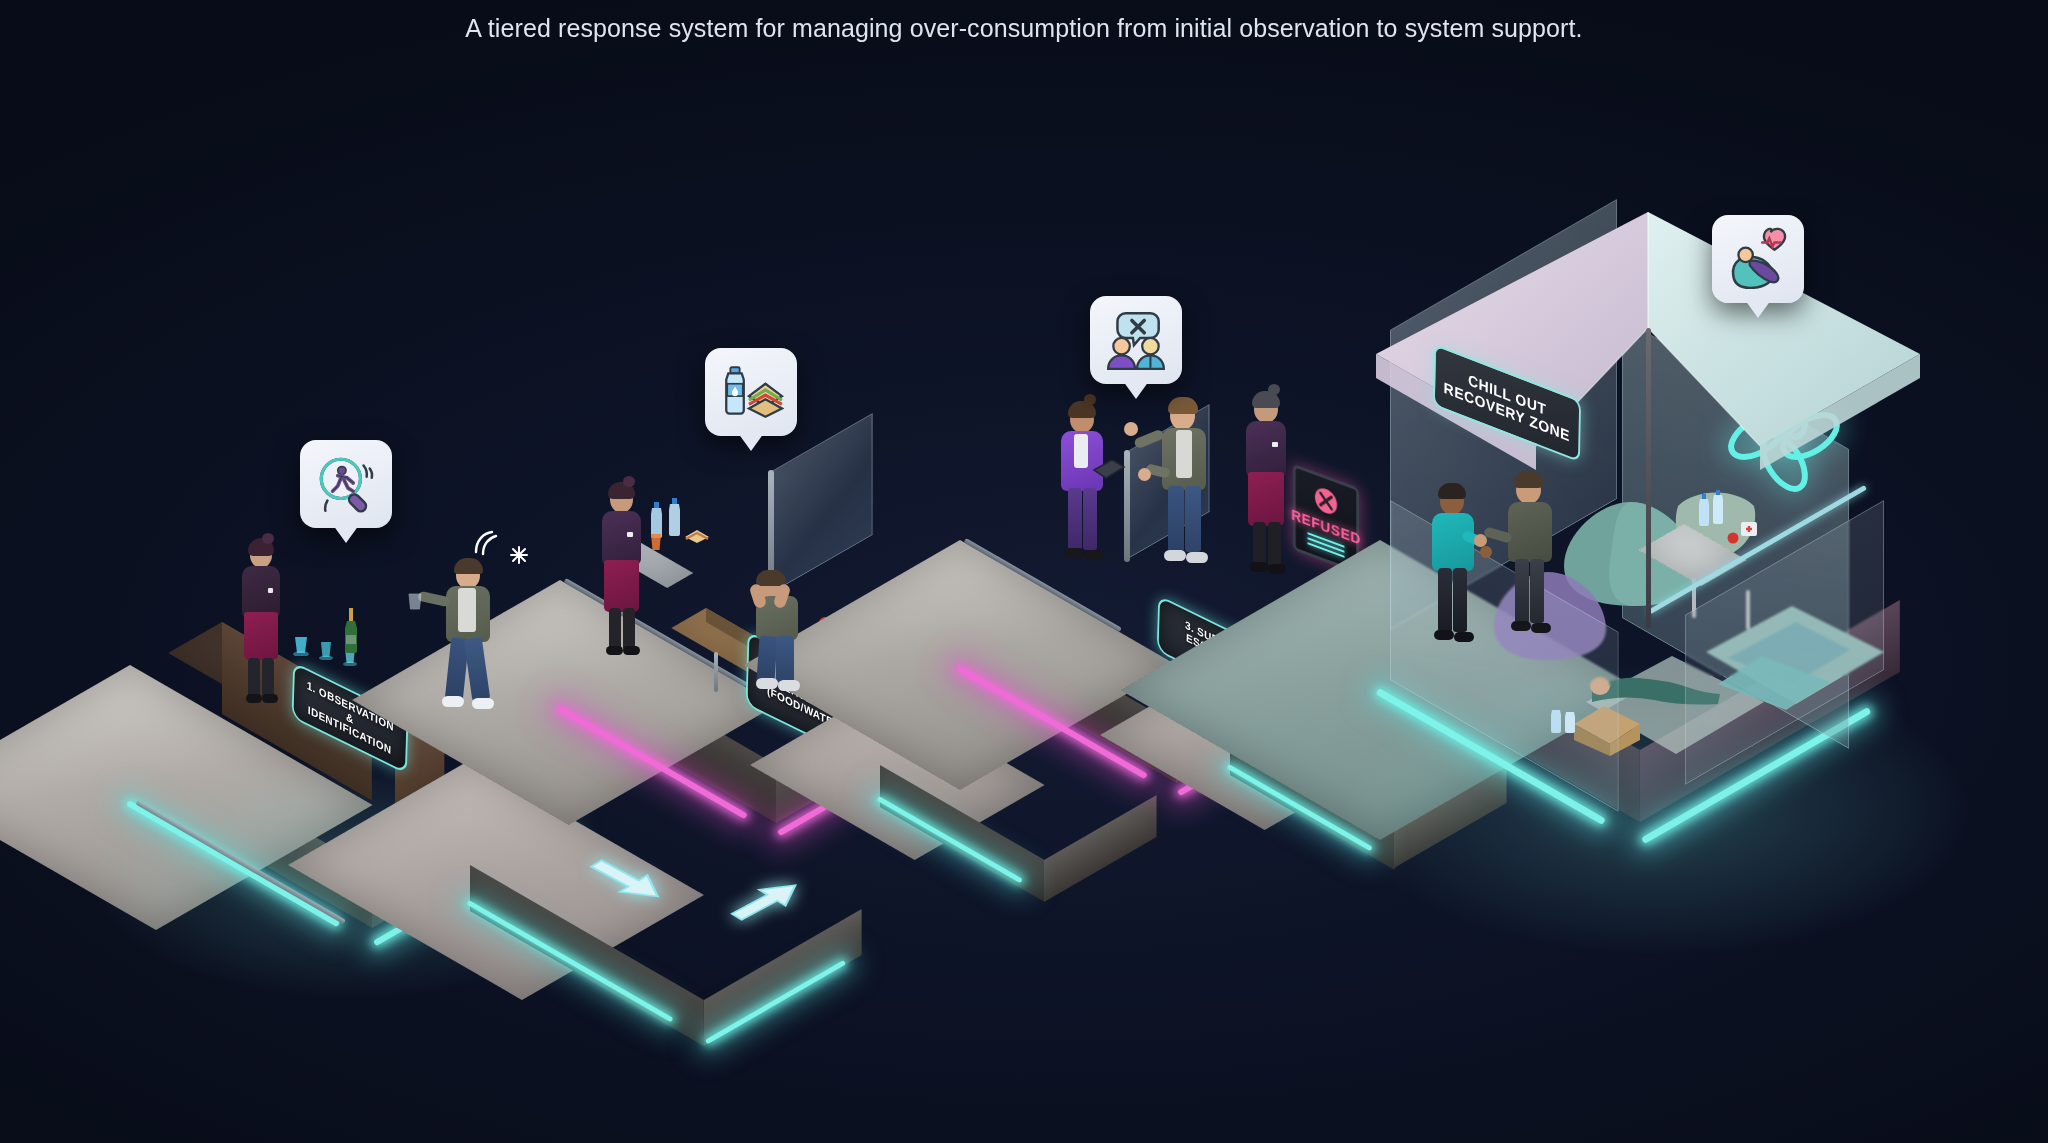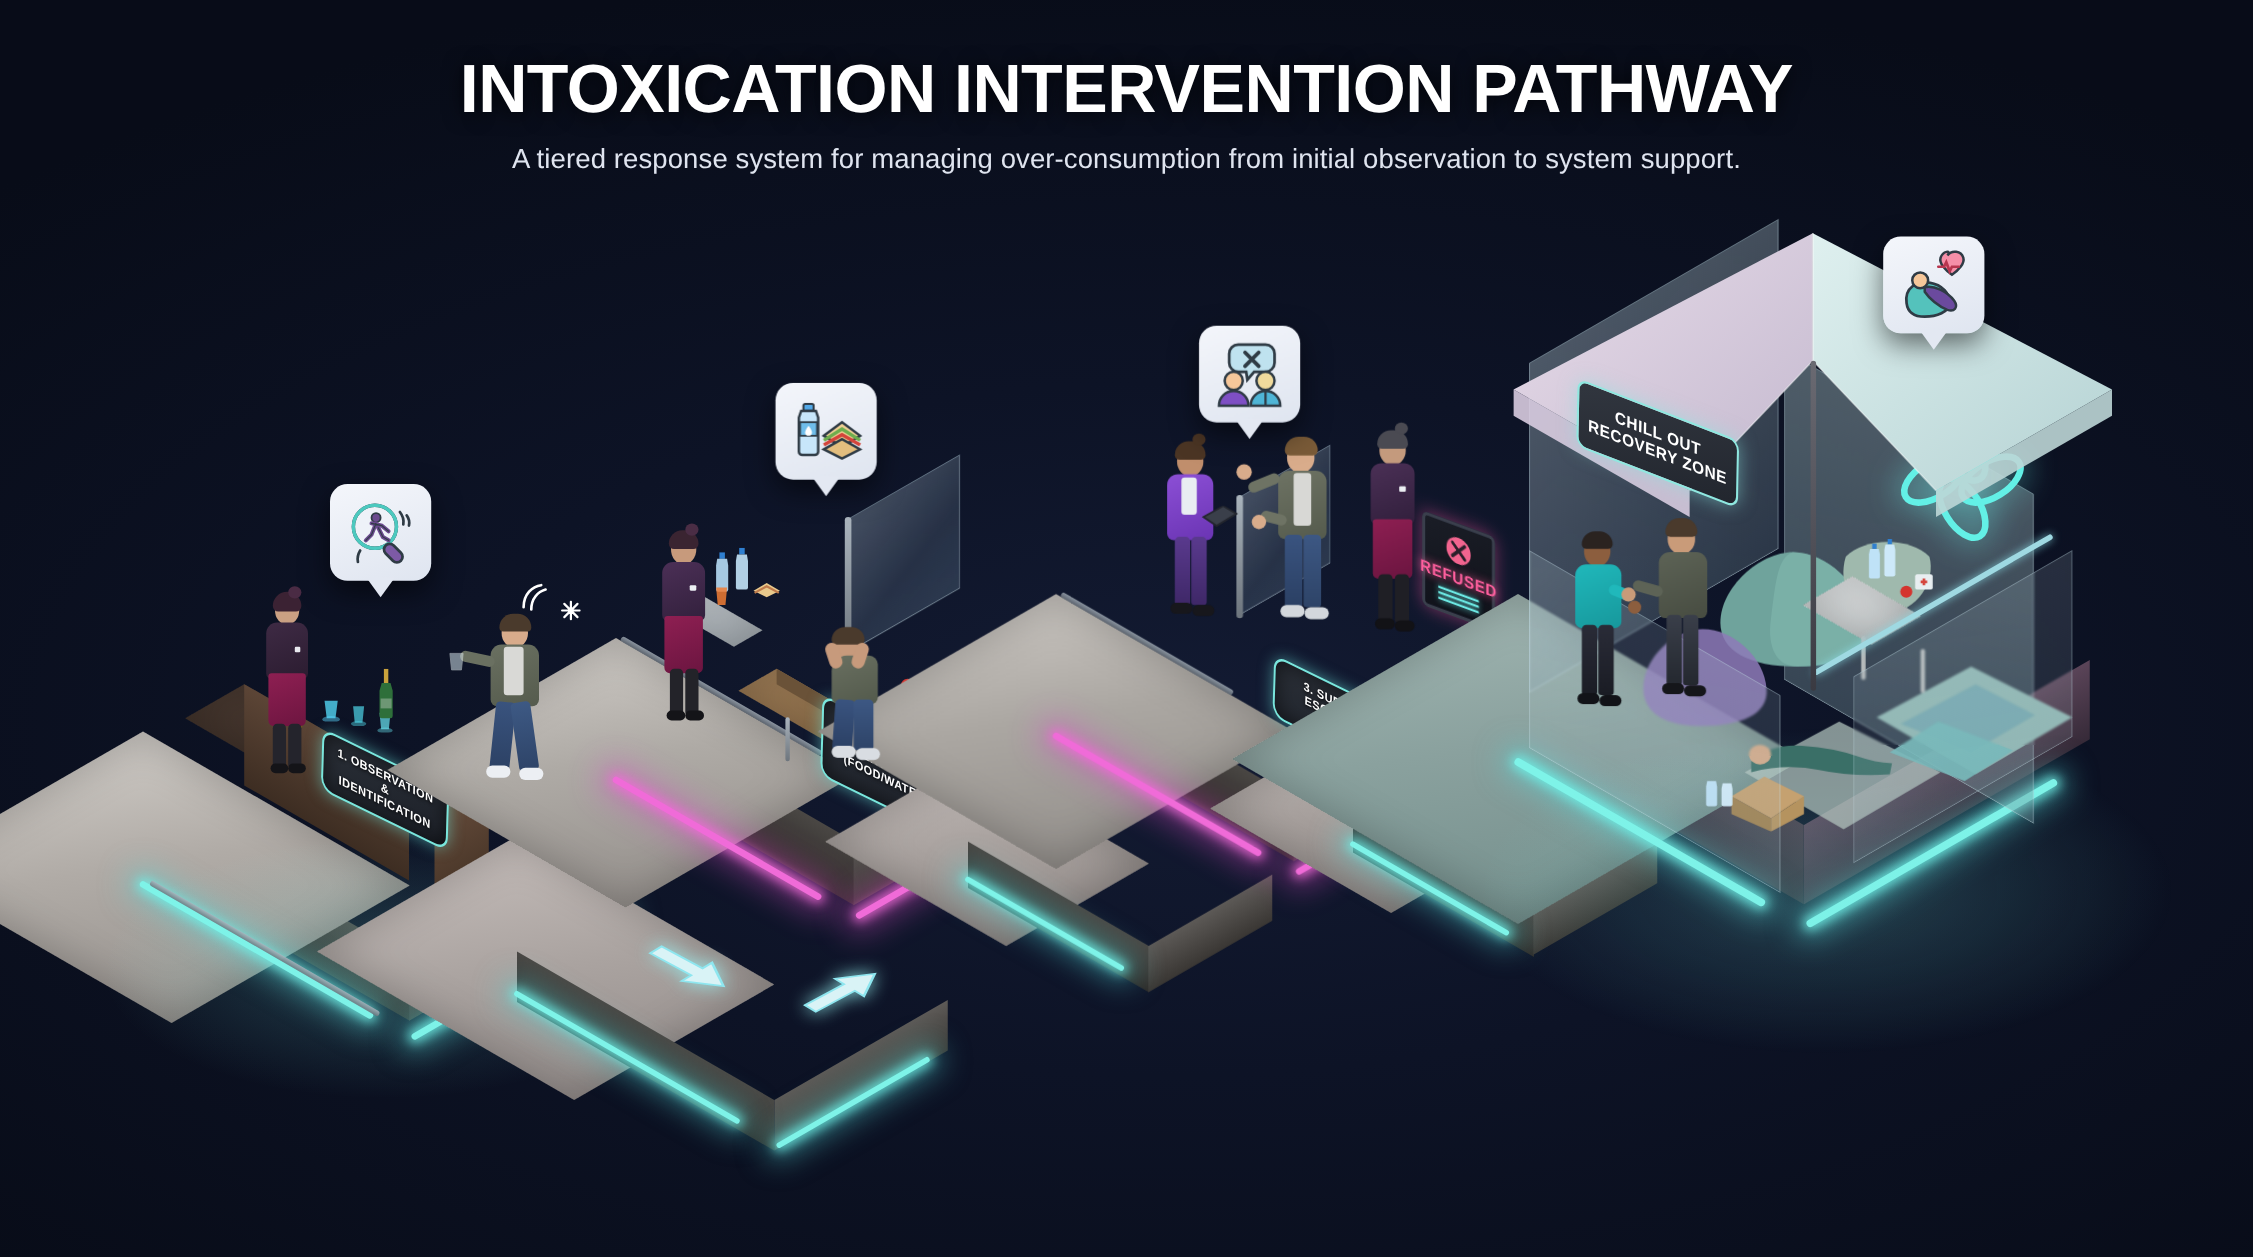--- a/index.html
+++ b/index.html
@@ -178,21 +178,20 @@
     background: radial-gradient(ellipse at center, rgba(120,235,230,.22) 0%, rgba(120,235,230,0) 70%);
     pointer-events:none;
   }
 </style>
 </head>
 <body>
 
 <div id="stage">
 
   <div class="header">
-    <div class="title">INTOXICATION INTERVENTION PATHWAY</div>
     <div class="subtitle">A tiered response system for managing over-consumption from initial observation to system support.</div>
   </div>
 
   <div>
 
     <div class="iso-left" style="left:130px; top:730px; width:280px; height:58px;"></div>
     <div class="iso-right" style="left:372px; top:870px; width:250px; height:58px;"></div>
     <div class="iso-top" style="left:130px; top:665px; width:280px; height:250px;
          background:linear-gradient(120deg,#cfcbc6 0%,#b0aba6 45%,#97928e 100%);"></div>
 

